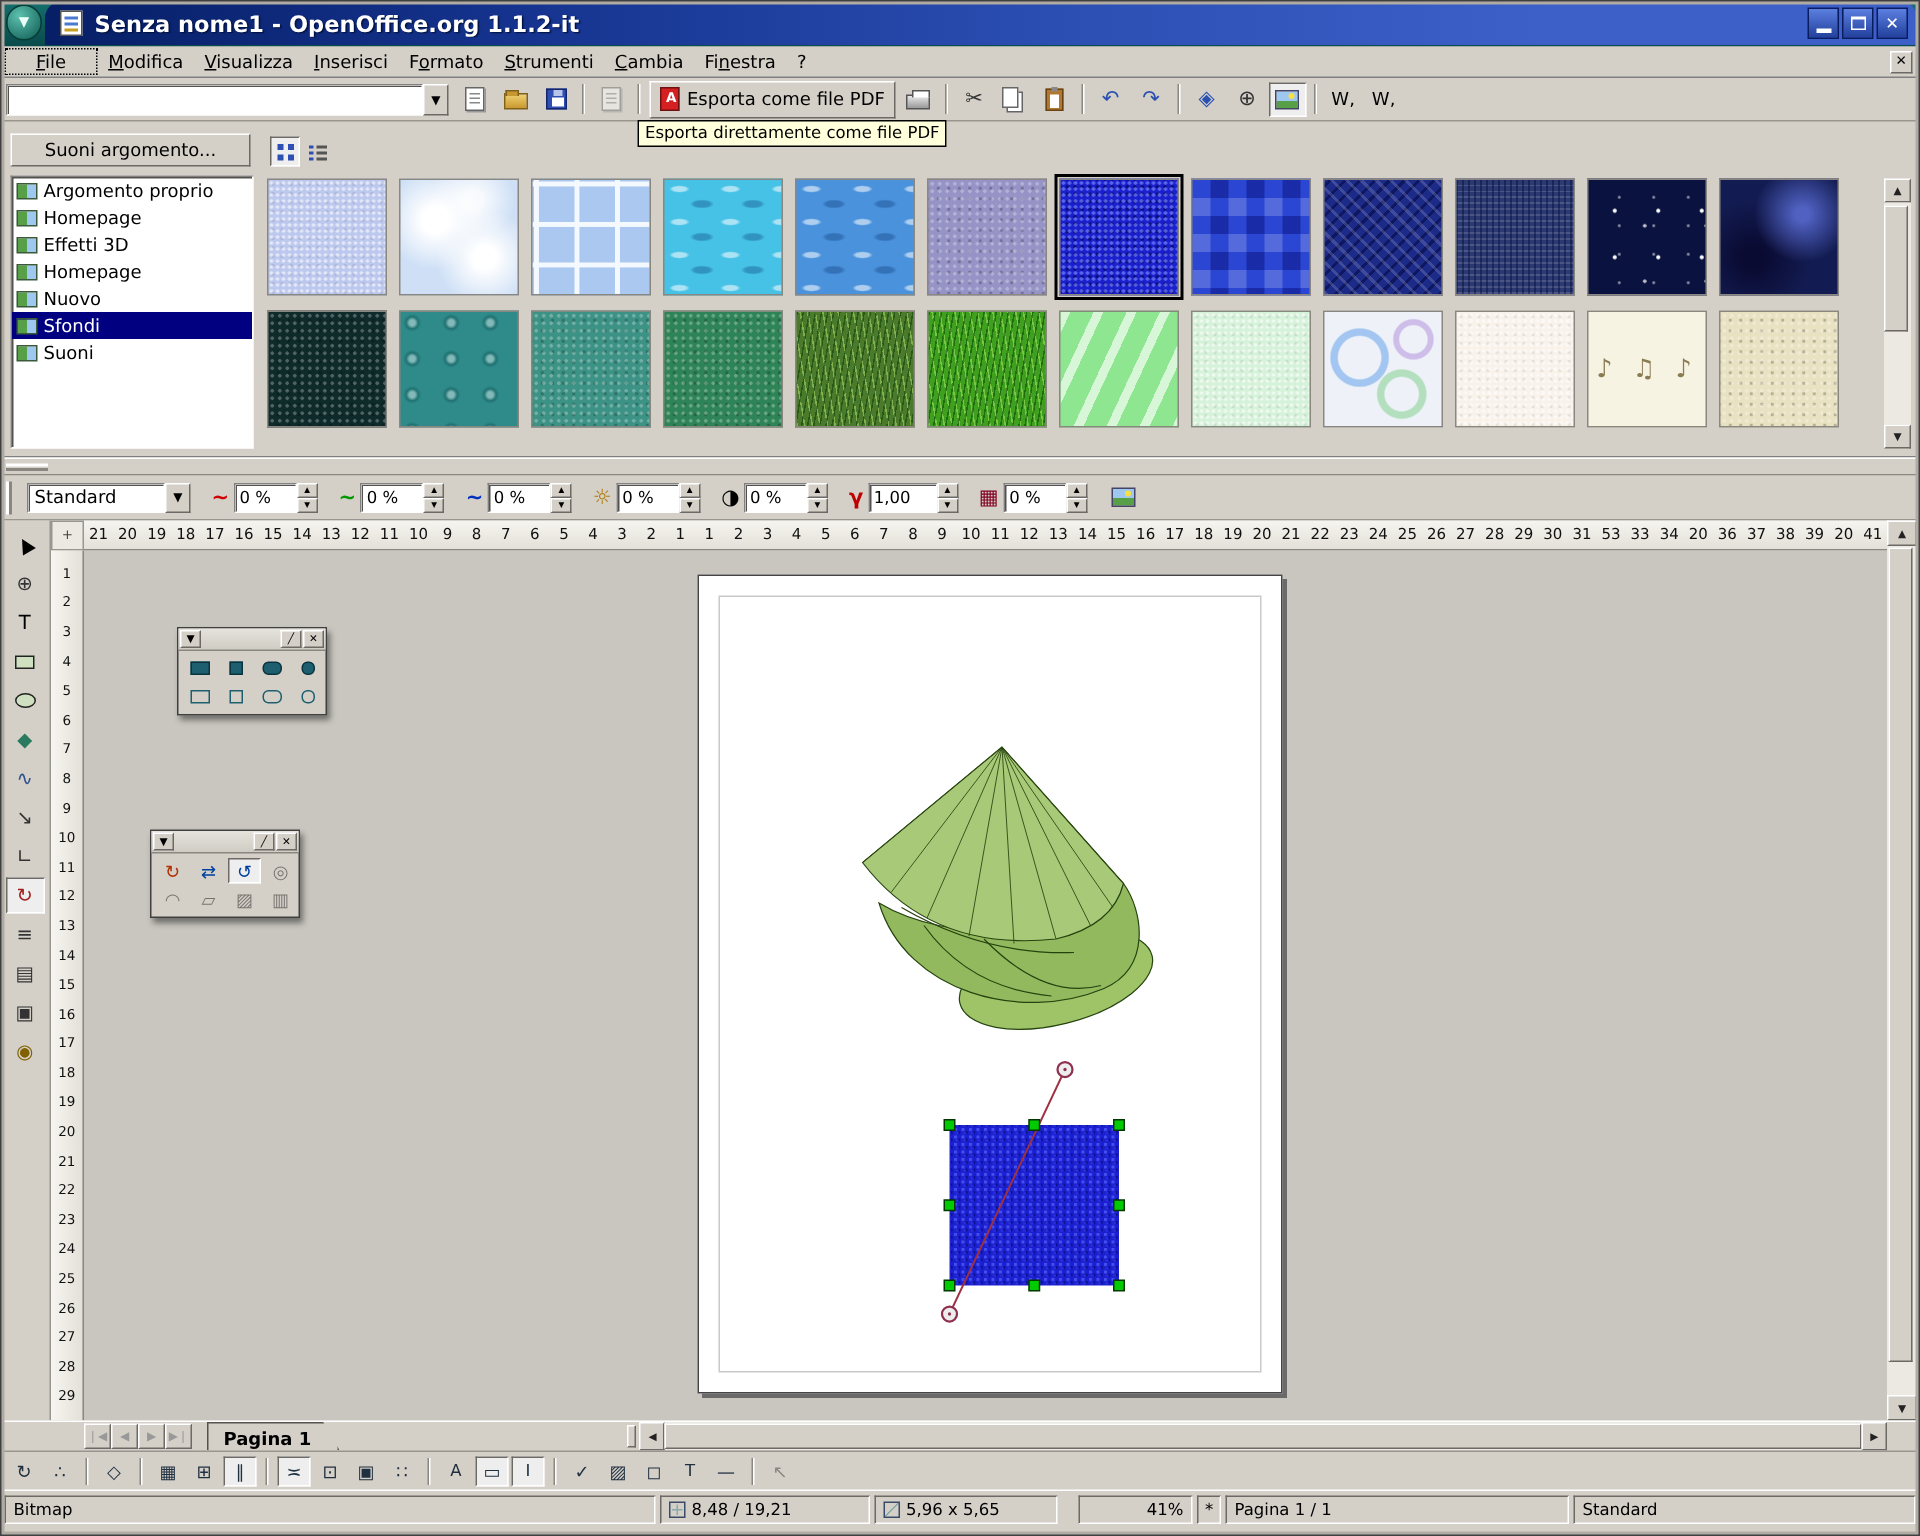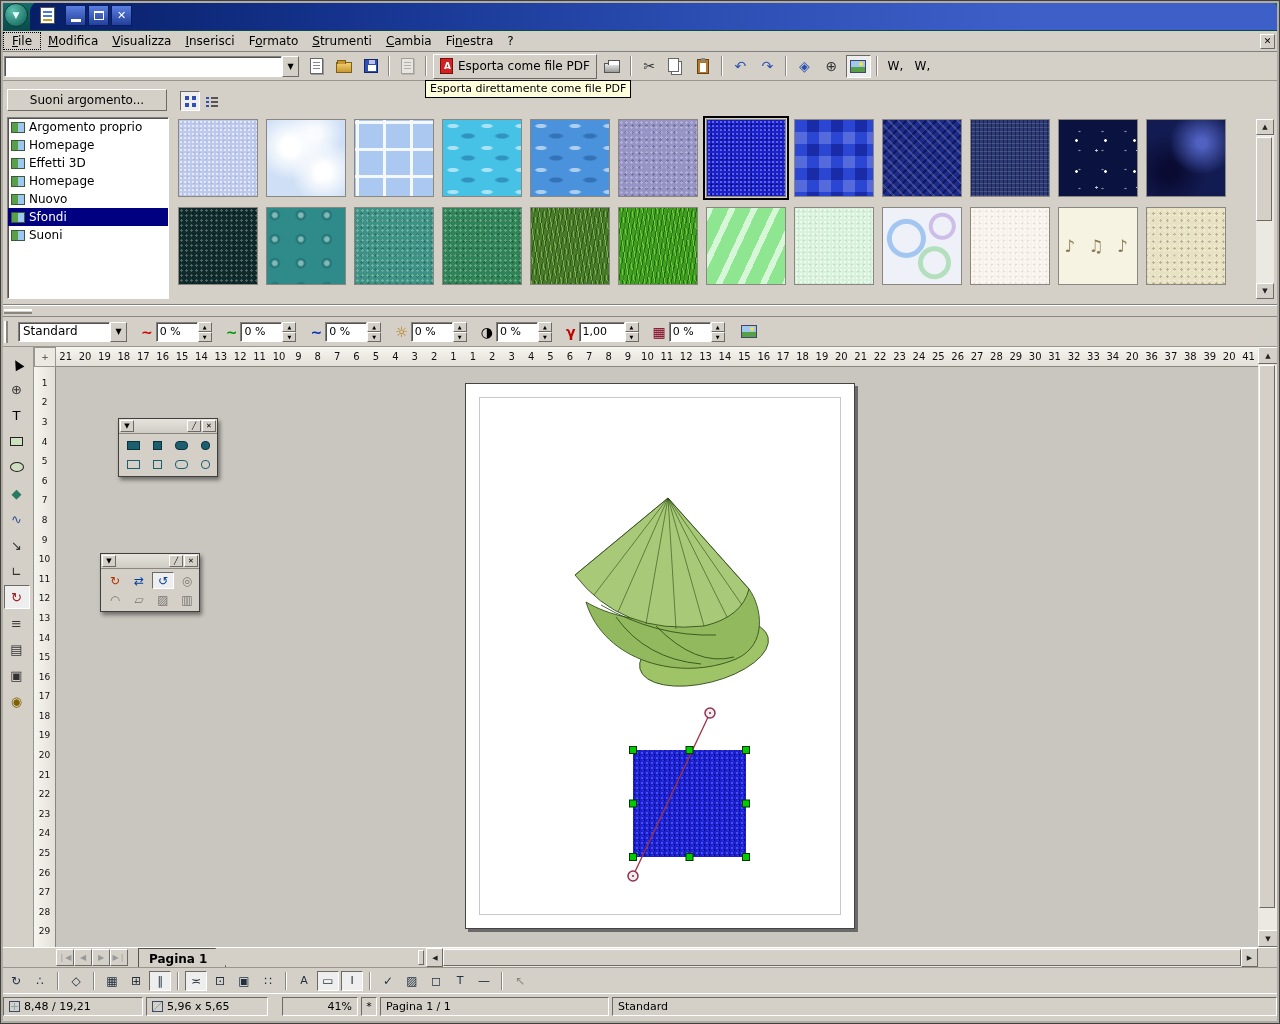--- a/index.html
+++ b/index.html
@@ -28,21 +28,21 @@
   #title-text { color:#fff; font-weight:bold; font-size:15px; text-shadow:1px 1px 1px #00113c; white-space:nowrap; overflow:hidden; flex:1; }
   .win-btn { width:21px; height:21px; margin-left:2px; flex:none; border:1px solid #0a1c60;
              background:linear-gradient(180deg,#5b7fe0,#23409c); color:#fff; display:flex; align-items:center; justify-content:center; font-size:11px; font-weight:bold; }
   .win-btn .min-g { display:block; width:10px; height:3px; background:#fff; margin-top:10px; }
   .win-btn .max-g { display:block; width:10px; height:9px; border:1px solid #fff; border-top:2px solid #fff; }
 
   
   #menubar { position:absolute; left:0; top:31px; width:1280px; height:21px; background:#d4d0c8;
              border-bottom:1px solid #808080; display:flex; align-items:center; padding-left:3px; z-index:5; }
   .menu-item { padding:2px 7px; cursor:default; white-space:nowrap; }
-  .menu-item.focused { border:1px dotted #000; padding:1px 8px; }
+  .menu-item.focused { border:1px dotted #000; padding:1px 20px; }
   #menubar-close { position:absolute; right:5px; top:3px; width:15px; height:15px; text-align:center; line-height:13px; font-size:9px; }
 
   
   #funcbar { position:absolute; left:0; top:52px; width:1280px; height:29px; background:#d4d0c8;
              border-bottom:1px solid #999690; display:flex; align-items:center; padding:0 4px; z-index:5; }
   .combo { display:flex; align-items:center; }
   .combo-input { width:278px; height:21px; background:#fff; border:1px solid; border-color:#808080 #fff #fff #808080;
                  box-shadow:inset 1px 1px 0 #55524e; font-size:12px; padding:0 3px; outline:none; font-family:inherit; }
   .combo-btn { width:17px; height:21px; display:flex; align-items:center; justify-content:center; font-size:8px; }
   .tb-btn { width:25px; height:23px; display:flex; align-items:center; justify-content:center; margin:0 1px; flex:none; }
@@ -203,20 +203,21 @@
 </style>
 </head>
 <body>
 
 <div id="screen">
 
   <div id="titlebar">
     <div id="wm-btn">▼</div>
     <div id="title-capsule">
       <span class="title-doc-ico"></span>
+      <span id="title-text">Senza nome1 - OpenOffice.org 1.1.2-it</span>
       <span class="win-btn">
           <span class="min-g"></span>
         </span>
       <span class="win-btn">
           <span class="max-g"></span>
         </span>
       <span class="win-btn">✕</span>
     </div>
   </div>
 
@@ -555,21 +556,21 @@
         <span>22</span>
         <span>23</span>
         <span>24</span>
         <span>25</span>
         <span>26</span>
         <span>27</span>
         <span>28</span>
         <span>29</span>
         <span>30</span>
         <span>31</span>
-        <span>32</span>
+        <span>53</span>
         <span>33</span>
         <span>34</span>
         <span>20</span>
         <span>36</span>
         <span>37</span>
         <span>38</span>
         <span>39</span>
         <span>20</span>
         <span>41</span>
       </div>
@@ -820,20 +821,21 @@
       <span class="opt-btn">
         <span class="glyph">—</span>
       </span>
       <span class="opt-sep"></span>
       <span class="opt-btn disabled">
         <span class="glyph">↖</span>
       </span>
     </div>
 
   <div id="statusbar">
+    <span class="sb-cell sunken" style="width:434px;">Bitmap</span>
     <span class="sb-cell sunken" style="width:140px;">
       <span class="sb-ico"></span>
       <span>8,48 / 19,21</span>
     </span>
     <span class="sb-cell sunken" style="width:122px;">
       <span class="sb-ico size"></span>
       <span>5,96 x 5,65</span>
     </span>
     <span style="width:8px;"></span>
     <span class="sb-cell sunken" style="width:76px;justify-content:flex-end;">41%</span>

